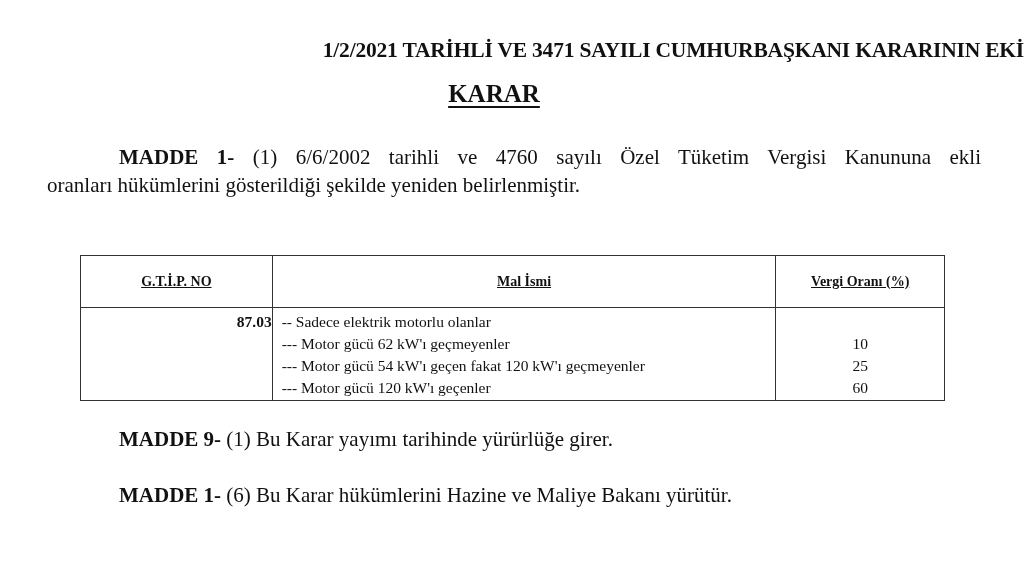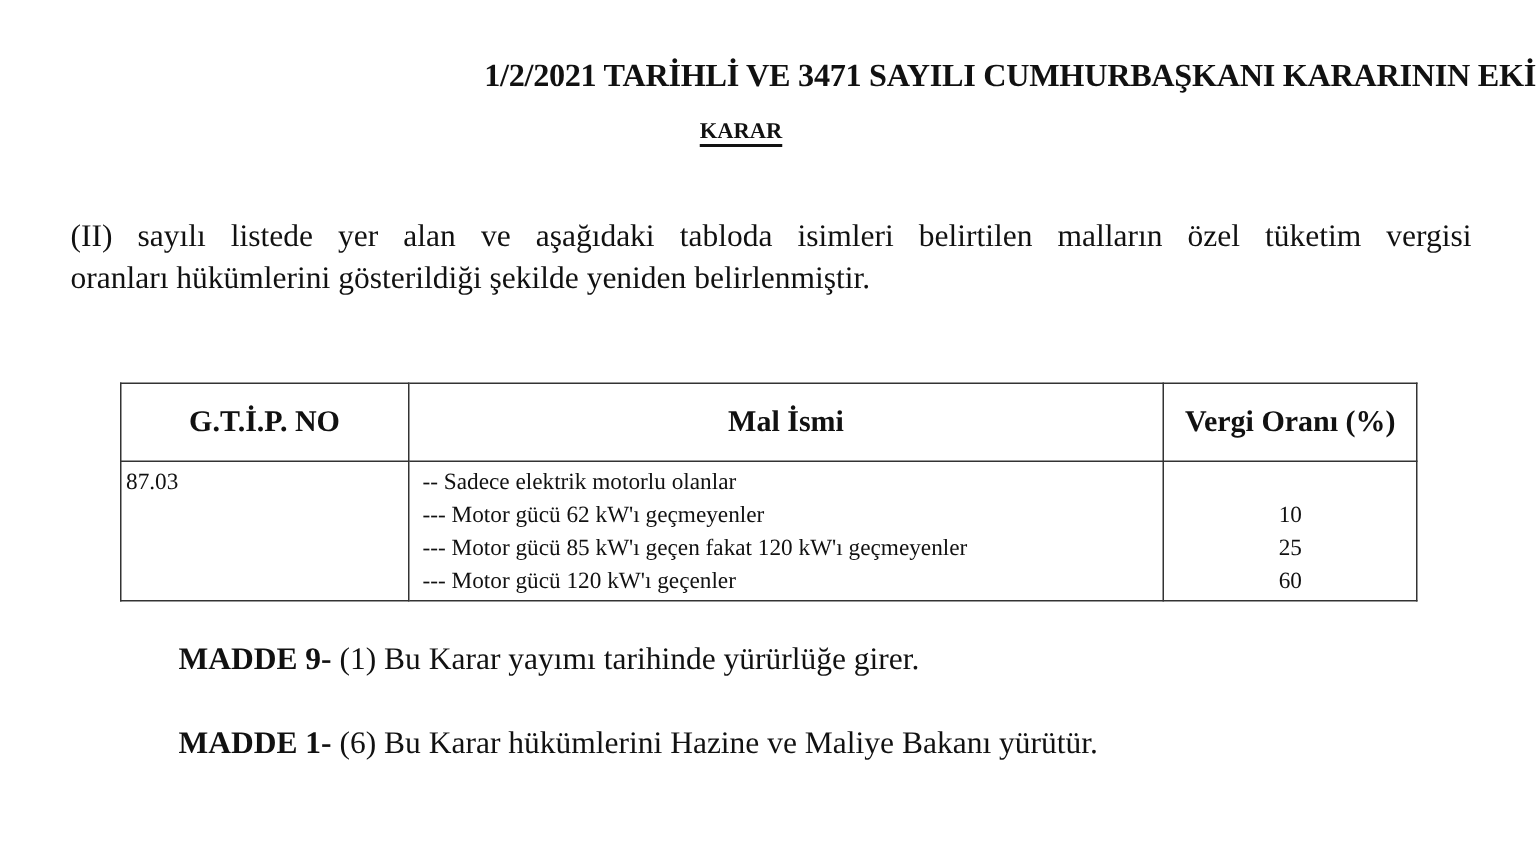--- a/index.html
+++ b/index.html
@@ -26,21 +26,21 @@
       letter-spacing: -0.2px;
       white-space: nowrap;
     }
     .subtitle {
       position: absolute;
       left: 0;
       width: 988px;
       top: 80px;
       text-align: center;
       font-weight: bold;
-      font-size: 15px;
+      font-size: 25px;
     }
     .subtitle span {
       text-decoration: underline;
       text-decoration-thickness: 2px;
       text-underline-offset: 4px;
     }
     .para {
       position: absolute;
       left: 47px;
       width: 934px;
@@ -77,32 +77,34 @@
     }
     table.tax th, table.tax td {
       border: 1.5px solid #333333;
       padding: 0;
     }
     table.tax th {
       height: 51px;
       font-weight: bold;
       text-align: center;
       vertical-align: middle;
-      font-size: 20px;
+      font-size: 14px;
+      text-decoration: underline;
     }
     table.tax td {
       vertical-align: top;
     }
     .col-code { width: 191px; }
     .col-name { width: 502px; }
     .col-rate { width: 168px; }
     .code-cell {
-      font-weight: normal;
+      font-weight: bold;
       padding-left: 3px !important;
       padding-top: 3px !important;
+      text-align: right;
     }
     .name-cell {
       padding-left: 9px !important;
       padding-top: 3px !important;
       padding-bottom: 1px !important;
     }
     .rate-cell {
       text-align: center;
       padding-top: 3px !important;
       padding-bottom: 1px !important;
@@ -119,21 +121,21 @@
 
 <div>
 
   <div class="title">1/2/2021 TARİHLİ VE 3471 SAYILI CUMHURBAŞKANI KARARININ EKİ</div>
 
   <div class="subtitle">
     <span>KARAR</span>
   </div>
 
   <div class="para para1">
-    <span class="line" style="text-indent:0">(II) sayılı listede yer alan ve aşağıdaki tabloda isimleri belirtilen malların özel tüketim vergisi</span>
+    <span class="line"><span class="lead">MADDE 1-</span><span> (1) 6/6/2002 tarihli ve 4760 sayılı Özel Tüketim Vergisi Kanununa ekli</span></span>
     <span class="line last" style="text-indent:0">oranları hükümlerini gösterildiği şekilde yeniden belirlenmiştir.</span>
   </div>
 
   <table class="tax">
     <colgroup>
       <col class="col-code">
       <col class="col-name">
       <col class="col-rate">
     </colgroup>
     <thead>
@@ -144,21 +146,21 @@
       </tr>
     </thead>
     <tbody>
       <tr>
         <td class="code-cell">
           <span class="row-line">87.03</span>
         </td>
         <td class="name-cell">
           <span class="row-line">-- Sadece elektrik motorlu olanlar</span>
           <span class="row-line">--- Motor gücü 62 kW'ı geçmeyenler</span>
-          <span class="row-line">--- Motor gücü 85 kW'ı geçen fakat 120 kW'ı geçmeyenler</span>
+          <span class="row-line">--- Motor gücü 54 kW'ı geçen fakat 120 kW'ı geçmeyenler</span>
           <span class="row-line">--- Motor gücü 120 kW'ı geçenler</span>
         </td>
         <td class="rate-cell">
           <span class="row-line"></span>
           <span class="row-line">10</span>
           <span class="row-line">25</span>
           <span class="row-line">60</span>
         </td>
       </tr>
     </tbody>

